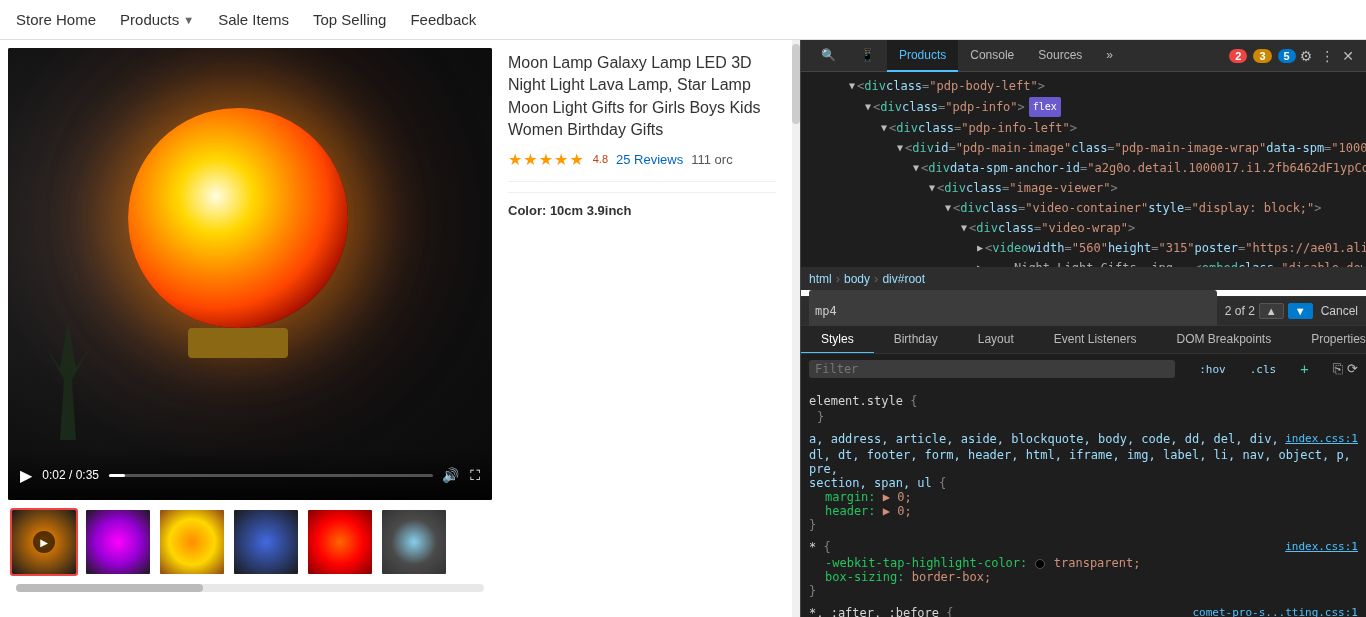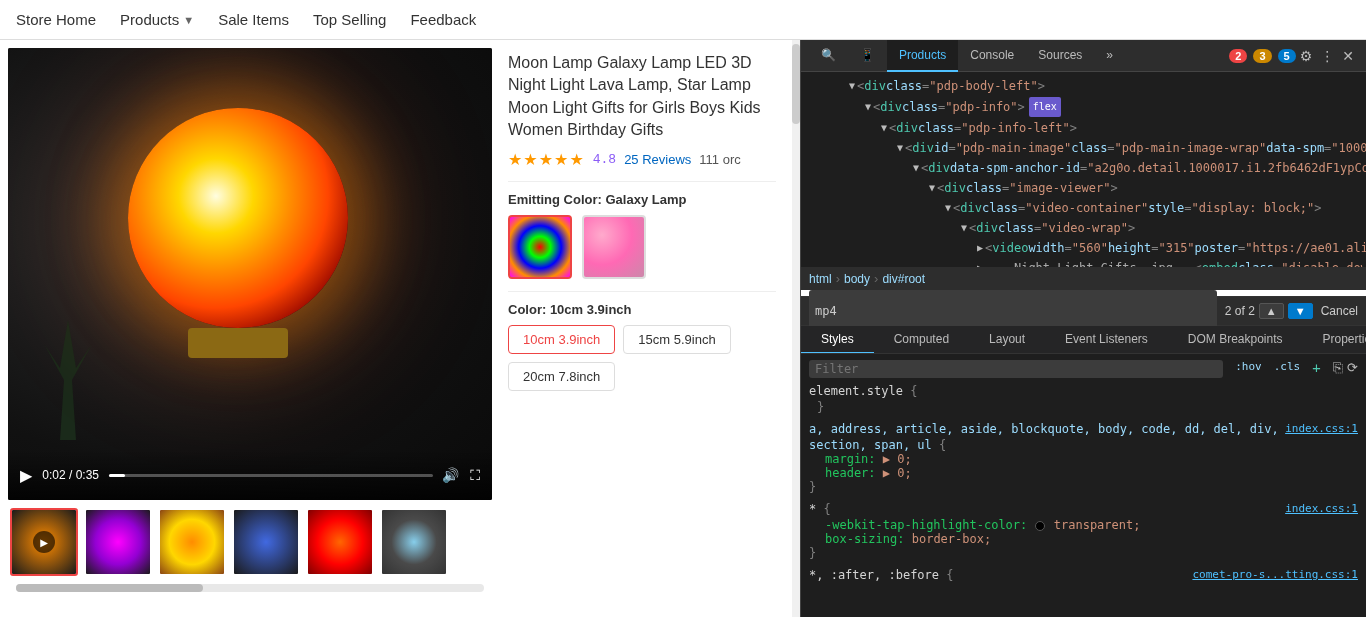--- a/index.html
+++ b/index.html
@@ -133,21 +133,21 @@
     .product-info {
       flex: 1; padding: 12px 16px 8px 8px; overflow-y: auto;
     }
     .product-title {
       font-size: 16px; font-weight: normal; color: #333; line-height: 1.4; margin-bottom: 8px;
     }
     .rating-row {
       display: flex; align-items: center; gap: 8px; margin-bottom: 12px;
     }
     .stars { color: #f90; font-size: 16px; letter-spacing: 1px; }
-    .rating-num { color: #8b5cf6; font-size: 13px; font-family: Liberation Mono, monospace; }
+    .rating-num { color: #c2410c; font-size: 11px; }
     .reviews { color: #0066c0; font-size: 13px; cursor: pointer; }
     .orders { color: #555; font-size: 13px; }
 
     .section-divider { border: none; border-top: 1px solid #eee; margin: 10px 0; }
 
     .color-section { margin-bottom: 12px; }
     .section-label { font-size: 13px; font-weight: bold; color: #333; margin-bottom: 8px; }
 
     .color-swatches { display: flex; gap: 10px; }
     .swatch {
@@ -277,21 +277,21 @@
     }
     .styles-tab.active { color: #fff; border-bottom-color: #4fc1ff; }
 
     
     .styles-panel {
       flex: 1; overflow-y: auto; background: #1e1e1e;
       font-family: 'Consolas', monospace; font-size: 12px;
       padding: 4px 8px;
     }
     .filter-row {
-      display: flex; align-items: flex-start; gap: 12px; margin-bottom: 4px;
+      display: flex; align-items: center; gap: 24px; margin-bottom: 14px;
       padding: 2px 0;
     }
     .filter-input {
       flex: 1; background: #3c3c3c; border: none; color: #ccc;
       font-size: 12px; padding: 2px 6px; border-radius: 3px; outline: none;
       font-family: 'Consolas', monospace;
     }
     .filter-hov { color: #9cdcfe; font-size: 11px; cursor: pointer; }
     .filter-cls { color: #9cdcfe; font-size: 11px; cursor: pointer; }
     .filter-plus { color: #4ec9b0; font-size: 14px; cursor: pointer; }
@@ -378,37 +378,25 @@
 
         <div class="rating-row">
           <span class="stars">★★★★★</span>
           <span class="rating-num">4.8</span>
           <span class="reviews">25 Reviews</span>
           <span class="orders">111 orc</span>
         </div>
 
         <hr class="section-divider">
 
-        <div class="color-section">
-          <div class="section-label">Emitting Color: Galaxy Lamp</div>
-          <div class="color-swatches">
-            <div class="swatch swatch-1 active"></div>
-            <div class="swatch swatch-2"></div>
-          </div>
-        </div>
 
         <hr class="section-divider">
 
         <div class="size-section">
           <div class="section-label">Color: 10cm 3.9inch</div>
-          <div class="size-options">
-            <button class="size-btn active">10cm 3.9inch</button>
-            <button class="size-btn">15cm 5.9inch</button>
-            <button class="size-btn">20cm 7.8inch</button>
-          </div>
         </div>
       </div>
 
       <div class="scrollbar-track">
         <div class="scrollbar-thumb"></div>
       </div>
     </div>
   </div>
 
   <div class="devtools-panel">
@@ -565,21 +553,21 @@
       <div class="search-nav">
         <span class="nav-count">2 of 2</span>
         <button class="nav-arrow">▲</button>
         <button class="nav-arrow active">▼</button>
       </div>
       <button class="cancel-btn">Cancel</button>
     </div>
 
     <div class="styles-tabs">
       <div class="styles-tab active">Styles</div>
-      <div class="styles-tab">Computed</div>
+      <div class="styles-tab">Birthday</div>
       <div class="styles-tab">Layout</div>
       <div class="styles-tab">Event Listeners</div>
       <div class="styles-tab">DOM Breakpoints</div>
       <div class="styles-tab">Properties</div>
       <div class="styles-tab">Accessibility</div>
     </div>
 
     <div class="styles-panel">
       <div class="filter-row">
         <input class="filter-input" type="text" placeholder="Filter" style="">
@@ -597,20 +585,21 @@
           <span>element.style </span><span class="css-brace">{</span>
         </div>
         <div style="color:#808080; padding-left:8px; font-family:Consolas,monospace; font-size:12px;">}</div>
       </div>
 
       <div class="css-block">
         <div class="css-selector">
           <span class="css-source css-link">index.css:1</span>
           <span style="color:#9cdcfe">a, address, article, aside, blockquote, body, code, dd, del, div,</span>
         </div>
+        <div style="color:#9cdcfe; font-family:Consolas,monospace; font-size:12px">dl, dt, footer, form, header, html, iframe, img, label, li, nav, object, p, pre,</div>
         <div style="color:#9cdcfe; font-family:Consolas,monospace; font-size:12px">section, span, ul <span class="css-brace">{</span></div>
         <div style="padding-left:16px; font-family:Consolas,monospace; font-size:12px">
           <span class="css-prop" style="padding-left:0">margin:</span><span class="css-val"> ▶ 0;</span>
         </div>
         <div style="padding-left:16px; font-family:Consolas,monospace; font-size:12px">
           <span class="css-prop" style="padding-left:0">header:</span><span class="css-val"> ▶ 0;</span>
         </div>
         <div style="color:#808080; font-family:Consolas,monospace; font-size:12px">}</div>
       </div>
 

